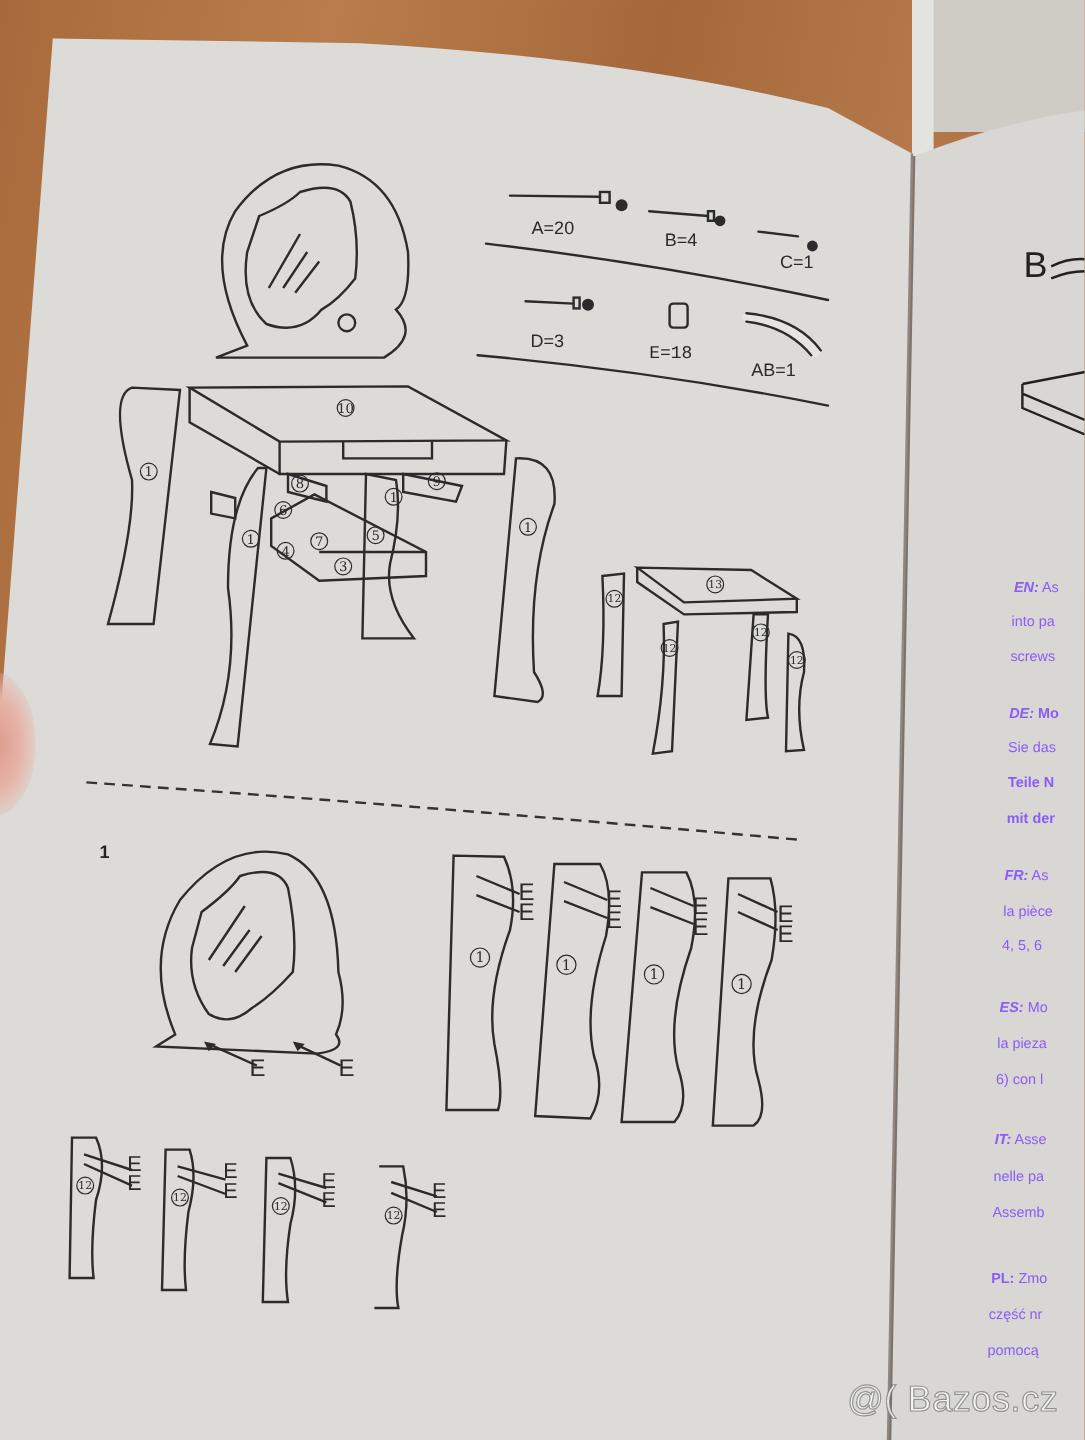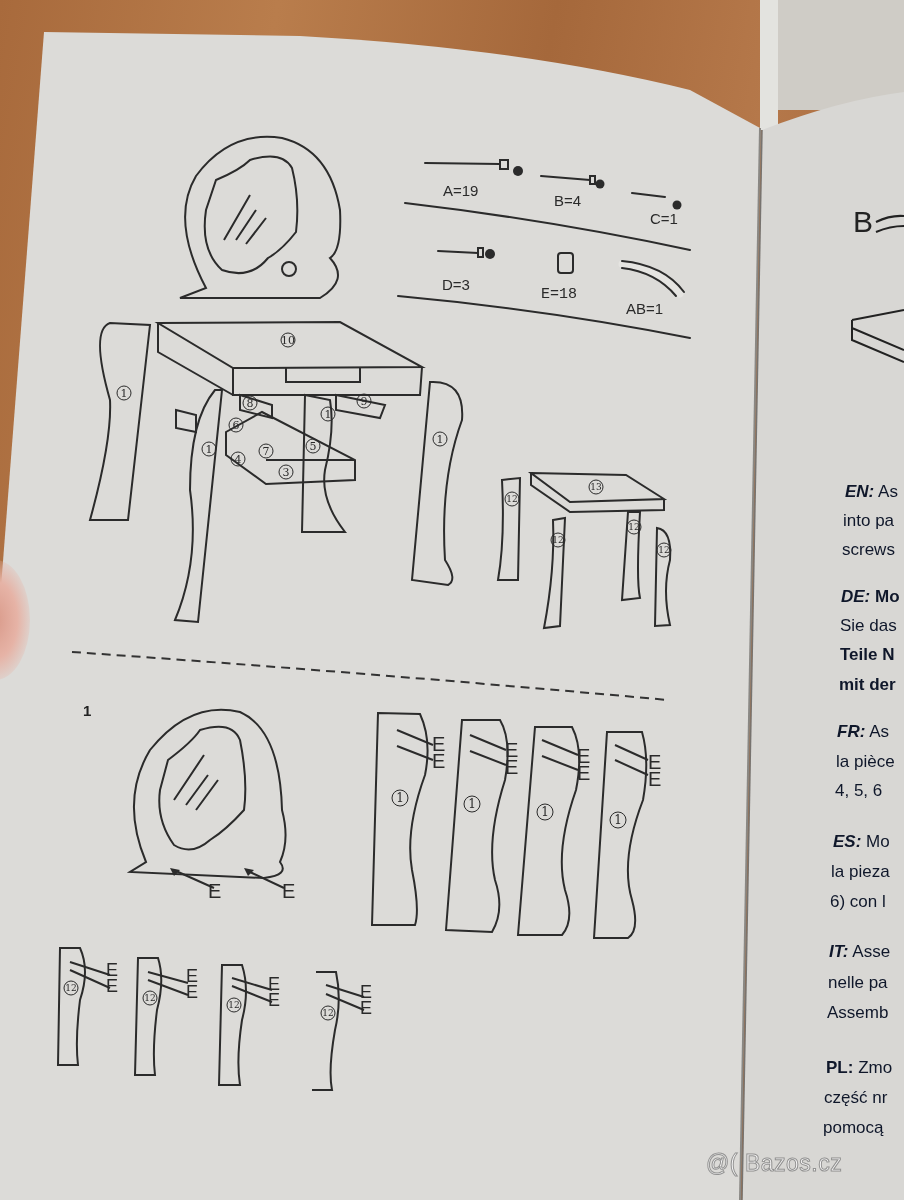--- a/index.html
+++ b/index.html
@@ -8,22 +8,22 @@
        font-family:"Liberation Sans",sans-serif;}
   .box-right{position:absolute;left:760px;top:0;width:144px;height:110px;background:#cfccc6;}
   .box-right2{position:absolute;left:760px;top:0;width:18px;height:130px;background:#e3e3df;}
   .page-left{position:absolute;left:0;top:0;width:904px;height:1200px;}
   .page-left svg{position:absolute;left:0;top:0;}
   .page-right{position:absolute;left:0;top:0;width:904px;height:1200px;}
   .finger{position:absolute;left:-40px;top:560px;width:70px;height:120px;border-radius:50%;
           background:radial-gradient(ellipse at center,#d99a8a 0%,#e6b3a6 45%,rgba(220,210,205,0) 80%);}
   .hw{position:absolute;font-size:15px;color:#2a2a2a;}
   .stepnum{position:absolute;font-weight:bold;font-size:15px;color:#222;}
-  .ptxt{position:absolute;font-size:17px;color:#0f172a;white-space:nowrap;}
-  .watermark{position:absolute;left:706px;top:1150px;font-size:23px;color:rgba(255,255,255,0.78);
+  .ptxt{position:absolute;font-size:12px;color:#8b5cf6;white-space:nowrap;}
+  .watermark{position:absolute;left:706px;top:1150px;font-size:30px;color:rgba(255,255,255,0.78);
              -webkit-text-stroke:1px rgba(110,110,110,0.7);letter-spacing:0.5px;}
   .rB{position:absolute;left:853px;top:205px;font-size:30px;color:#222;}
 </style>
 </head>
 <body>
 
 <div class="box-right"></div>
 <div class="box-right2"></div>
 
 <div class="page-left">
@@ -179,21 +179,21 @@
         <text x="150" y="1001">12</text>
       <circle cx="234" cy="1005" r="7" fill="none" stroke="#2b2b2b"></circle>
         <text x="234" y="1008">12</text>
       <circle cx="328" cy="1013" r="7" fill="none" stroke="#2b2b2b"></circle>
         <text x="328" y="1016">12</text>
     </g>
   </svg>
 
   <div class="finger"></div>
 
-  <span class="hw" style="left:443px;top:182px;">A=19</span>
+  <span class="hw" style="left:443px;top:182px;">A=20</span>
   <span class="hw" style="left:554px;top:192px;">B=4</span>
   <span class="hw" style="left:650px;top:210px;">C=1</span>
   <span class="hw" style="left:442px;top:276px;">D=3</span>
   <span class="hw" style="left:541px;top:286px;font-family:Liberation Mono, monospace;">E=18</span>
   <span class="hw" style="left:626px;top:300px;">AB=1</span>
 
   <span class="stepnum" style="left:83px;top:702px;">1</span>
 
   <span class="hw" style="left:208px;top:880px;font-size:20px;">E</span>
   <span class="hw" style="left:282px;top:880px;font-size:20px;">E</span>

